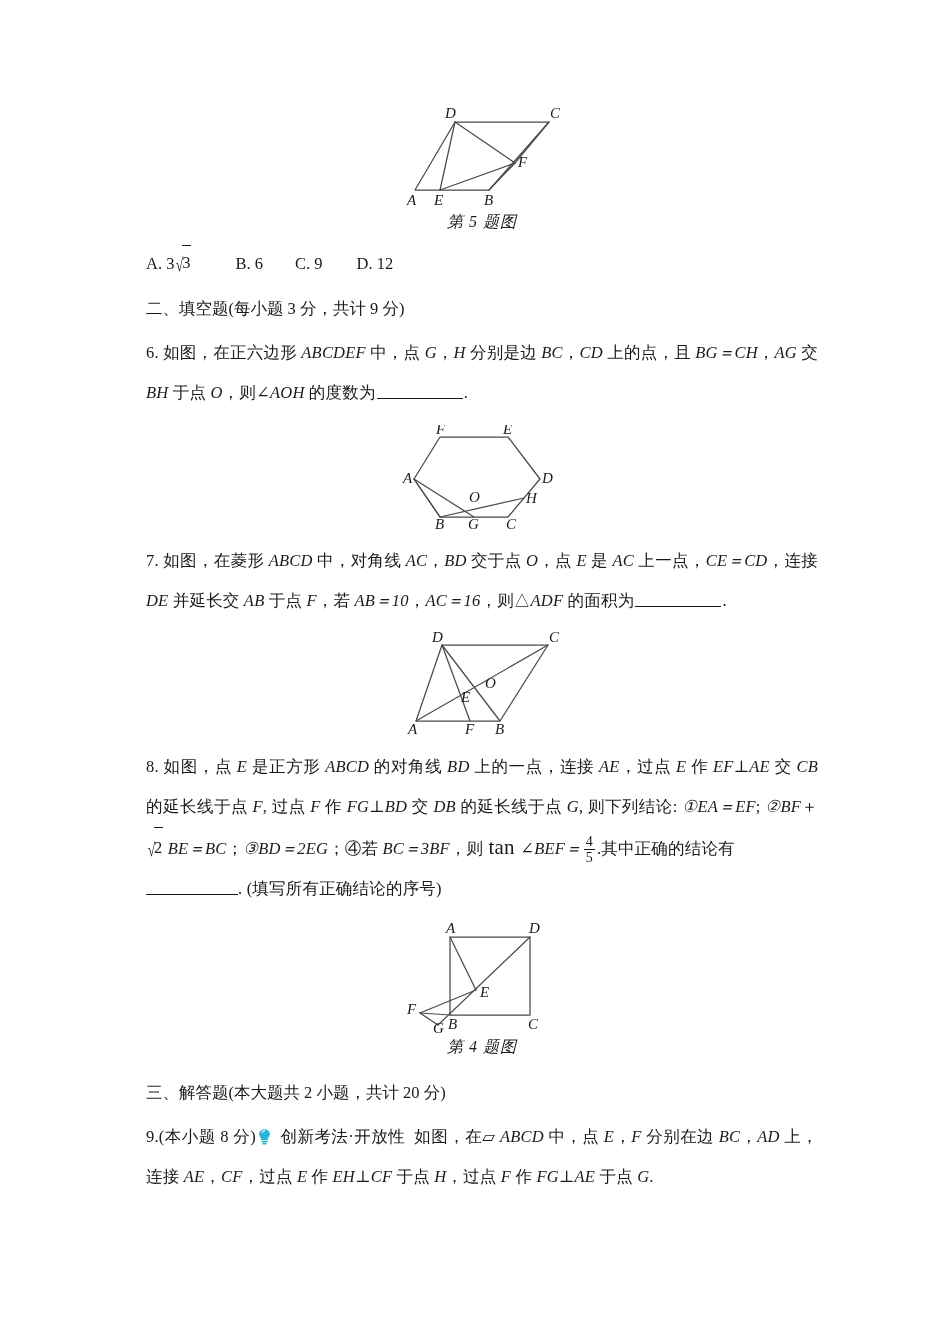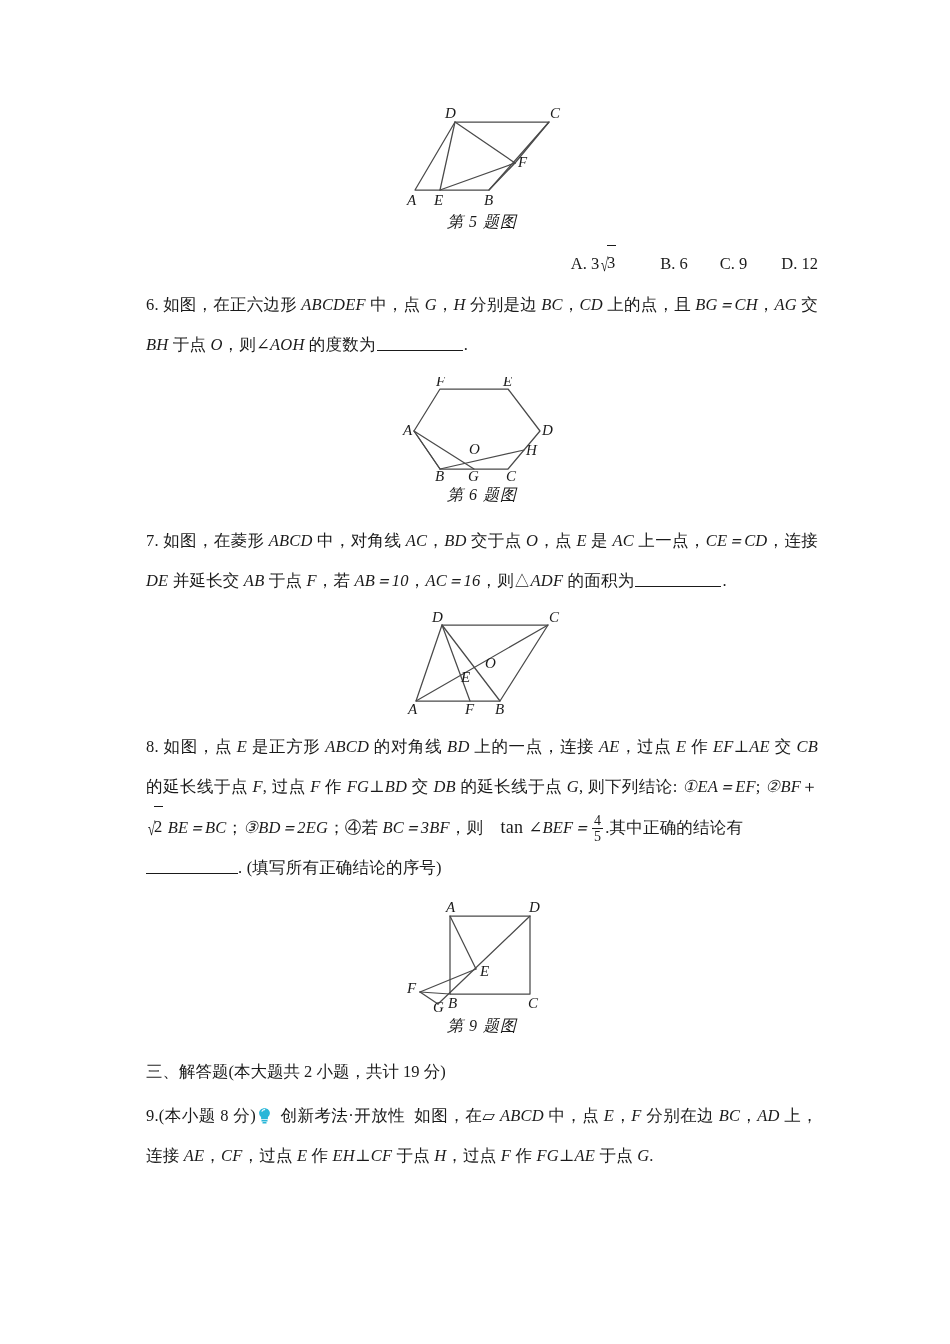--- a/index.html
+++ b/index.html
@@ -39,21 +39,20 @@
   .section-head {
     font-size: 16.5px;
     line-height: 40px;
     margin: 0;
   }
   .it { font-style: italic; }
   .opts {
     font-size: 16.5px;
     line-height: 34px;
     margin: 0;
-    text-align: right;
   }
   .opts .opt { display: inline-block; }
   .opt-a { margin-right: 44px; }
   .opt-b { margin-right: 32px; }
   .opt-c { margin-right: 34px; }
 
   
   .rad {
     display: inline-block;
     position: relative;
@@ -133,21 +132,21 @@
   }
 
   
   .bulb {
     display: inline-block;
     width: 17px;
     height: 18px;
     vertical-align: -4px;
     margin: 0 3px 0 0;
   }
-  .tanop { font-style: normal; font-size: 18px; padding: 0 1px; margin-left: 12px; }
+  .tanop { font-style: normal; font-size: 21px; padding: 0 1px; }
 </style>
 </head>
 <body>
 
 <div class="page">
   <div class="content">
 
     <div class="fig-wrap" style="margin-top:104px;">
       <svg width="170" height="104" viewBox="0 0 170 104">
 
@@ -165,20 +164,21 @@
         <text x="37" y="101">E</text>
         <text x="121" y="63">F</text>
       </svg>
       <div class="fig-caption">第 5 题图</div>
     </div>
 
     <p class="opts" style="margin-top:10px;">
       <span class="opt opt-a"><span>A. 3</span><span class="rad"><span class="rsym">√</span><span class="rbody">3</span></span></span><span class="opt opt-b">B. 6</span><span class="opt opt-c">C. 9</span><span class="opt">D. 12</span>
     </p>
 
+    <p class="section-head" style="margin-top:8px;">二、填空题(每小题 3 分，共计 9 分)</p>
 
     <p class="para" style="margin-top:4px;">
       <span>6.</span>&nbsp;<span>如图，在正六边形 </span><span class="it">ABCDEF</span><span> 中，点 </span><span class="it">G</span><span>，</span><span class="it">H</span><span> 分别是边 </span><span class="it">BC</span><span>，</span><span class="it">CD</span><span> 上的点，且 </span><span class="it">BG＝CH</span><span>，</span><span class="it">AG</span><span> 交 </span><span class="it">BH</span><span> 于点 </span><span class="it">O</span><span>，则∠</span><span class="it">AOH</span><span> 的度数为</span><span class="blank"></span><span>.</span>
     </p>
 
     <div class="fig-wrap" style="margin-top:12px;">
       <svg width="160" height="104" viewBox="0 0 160 104">
 
         <path class="fig-line" d="M38 12 L106 12 L138 54 L106 92 L38 92 L12 54 Z"></path>
 
@@ -188,21 +188,20 @@
         <text x="34" y="9">F</text>
         <text x="101" y="9">E</text>
         <text x="140" y="58">D</text>
         <text x="104" y="104">C</text>
         <text x="33" y="104">B</text>
         <text x="1" y="58">A</text>
         <text x="66" y="104">G</text>
         <text x="124" y="78">H</text>
         <text x="67" y="77">O</text>
       </svg>
-      <div class="fig-caption">第 6 题图</div>
     </div>
 
     <p class="para" style="margin-top:12px;font-family:Liberation Serif, serif;">
       <span>7.</span>&nbsp;<span>如图，在菱形 </span><span class="it">ABCD</span><span> 中，对角线 </span><span class="it">AC</span><span>，</span><span class="it">BD</span><span> 交于点 </span><span class="it">O</span><span>，点 </span><span class="it">E</span><span> 是 </span><span class="it">AC</span><span> 上一点，</span><span class="it">CE＝CD</span><span>，连接 </span><span class="it">DE</span><span> 并延长交 </span><span class="it">AB</span><span> 于点 </span><span class="it">F</span><span>，若 </span><span class="it">AB＝10</span><span>，</span><span class="it">AC＝16</span><span>，则△</span><span class="it">ADF</span><span> 的面积为</span><span class="blank"></span><span>.</span>
     </p>
 
     <div class="fig-wrap" style="margin-top:10px;">
       <svg width="160" height="104" viewBox="0 0 160 104">
 
         <path class="fig-line" d="M14 90 L98 90 L146 14 L40 14 Z"></path>
@@ -236,24 +235,24 @@
         <path class="fig-line" d="M18 92 L36 104"></path>
         <path class="fig-line" d="M18 92 L48 94"></path>
         <text x="44" y="12">A</text>
         <text x="127" y="12">D</text>
         <text x="126" y="108">C</text>
         <text x="46" y="108">B</text>
         <text x="78" y="76">E</text>
         <text x="5" y="93">F</text>
         <text x="31" y="112">G</text>
       </svg>
-      <div class="fig-caption">第 9 题图</div>
-    </div>
-
-    <p class="section-head" style="margin-top:12px;">三、解答题(本大题共 2 小题，共计 19 分)</p>
+      <div class="fig-caption">第 4 题图</div>
+    </div>
+
+    <p class="section-head" style="margin-top:12px;">三、解答题(本大题共 2 小题，共计 20 分)</p>
 
     <p class="para" style="margin-top:4px;">
       <span>9.</span><span>(本小题 8 分)</span><span class="bulb"><svg width="17" height="18" viewBox="0 0 17 18">
             <path d="M8.5 1.2 C5.3 1.2 3.1 3.4 3.1 6.1 C3.1 8.0 4.2 9.2 5.1 10.3 L5.1 12.2 L11.9 12.2 L11.9 10.3 C12.8 9.2 13.9 8.0 13.9 6.1 C13.9 3.4 11.7 1.2 8.5 1.2 Z" fill="#29b6d8"></path>
             <rect x="5.4" y="13.0" width="6.2" height="1.5" rx="0.6" fill="#29b6d8"></rect>
             <rect x="6.4" y="15.1" width="4.2" height="1.4" rx="0.6" fill="#29b6d8"></rect>
             <path d="M6.0 4.2 C6.6 3.1 7.6 2.6 8.7 2.6" stroke="#ffffff" stroke-width="1.1" fill="none" stroke-linecap="round"></path>
           </svg></span>&nbsp;<span>创新考法·开放性</span>&nbsp;&nbsp;<span>如图，在▱ </span><span class="it">ABCD</span><span> 中，点 </span><span class="it">E</span><span>，</span><span class="it">F</span><span> 分别在边 </span><span class="it">BC</span><span>，</span><span class="it">AD</span><span> 上，</span><span>连接 </span><span class="it">AE</span><span>，</span><span class="it">CF</span><span>，过点 </span><span class="it">E</span><span> 作 </span><span class="it">EH⊥CF</span><span> 于点 </span><span class="it">H</span><span>，过点 </span><span class="it">F</span><span> 作 </span><span class="it">FG⊥AE</span><span> 于点 </span><span class="it">G</span><span>.</span>
     </p>
 

